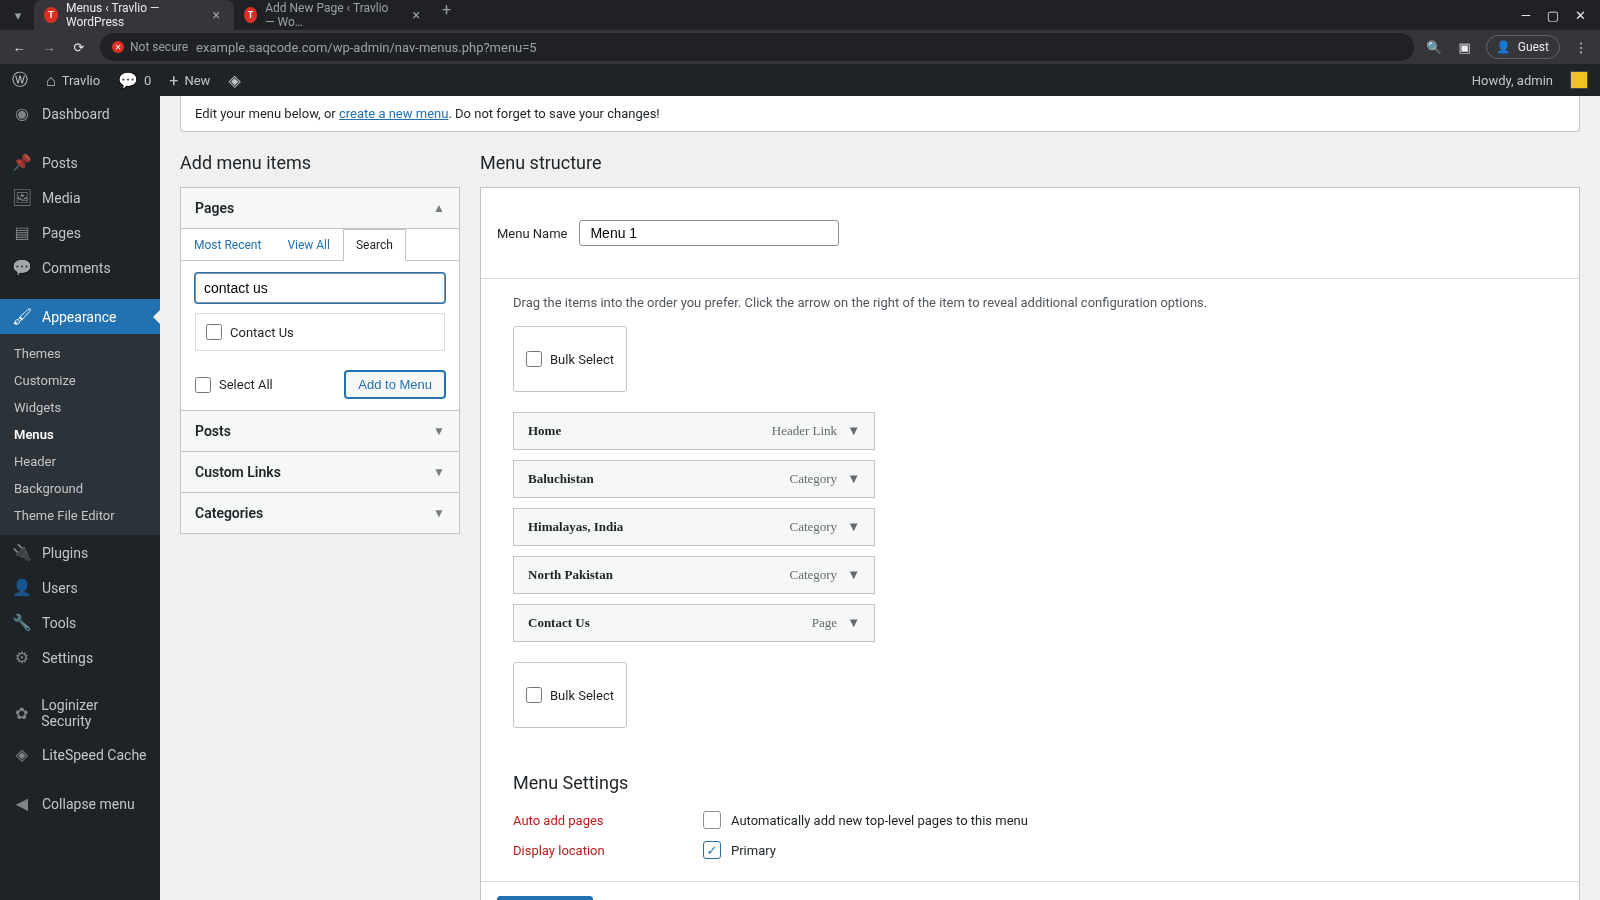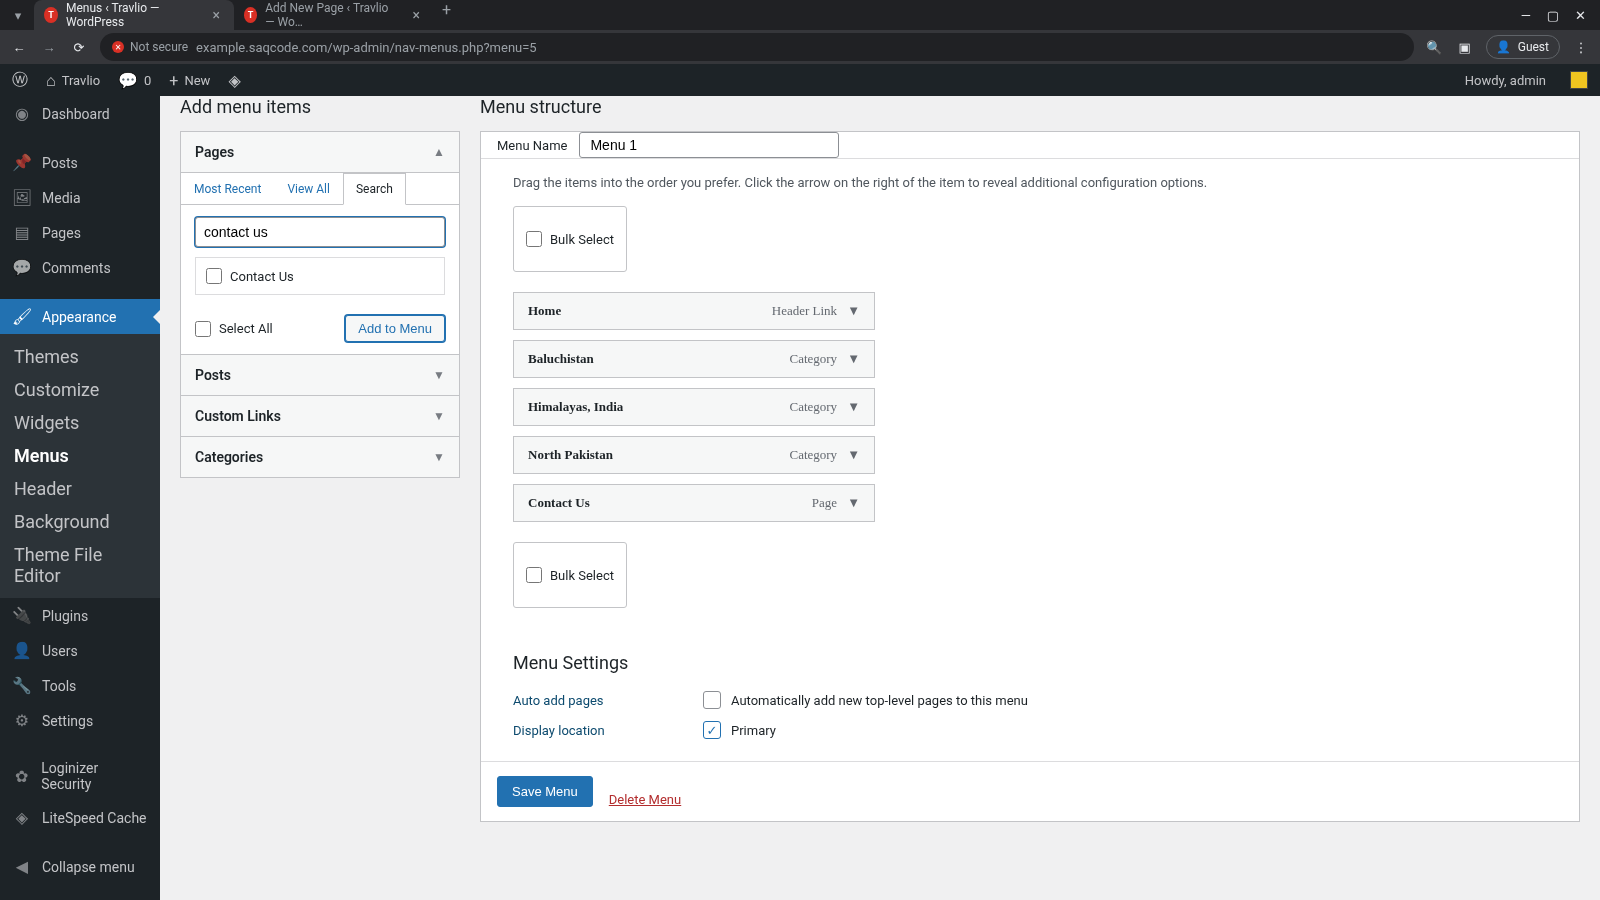--- a/index.html
+++ b/index.html
@@ -23,33 +23,33 @@
 .not-secure { display: flex; align-items: center; gap: 6px; color: #9aa0a6; font-size: 12px; }
 .not-secure-icon { width: 12px; height: 12px; background: #d93025; border-radius: 50%; display:flex;align-items:center;justify-content:center;color:#fff;font-size:8px; }
 .guest-pill { display: flex; align-items: center; gap: 6px; border: 1px solid #5f6368; border-radius: 14px; padding: 4px 10px; color: #e8eaed; font-size: 12px; }
 .toolbar-icon { color: #e8eaed; width: 18px; text-align: center; }
 
 
 .wp-adminbar { height: 32px; background: #1d2327; display: flex; align-items: center; padding: 0 12px; color: #c3c4c7; font-size: 13px; justify-content: space-between; }
 .ab-left { display: flex; align-items: center; gap: 18px; }
 .ab-item { display: flex; align-items: center; gap: 6px; }
 .ab-icon { font-size: 16px; }
-.howdy { display: flex; align-items: center; gap: 24px; }
+.howdy { display: flex; align-items: center; gap: 17px; }
 .avatar { width: 18px; height: 18px; background: #f0c420; border: 1px solid #444; }
 
 
 .wp-wrap { display: flex; height: calc(900px - 30px - 34px - 32px); }
 .wp-sidebar { width: 160px; background: #1d2327; color: #c3c4c7; font-size: 14px; overflow-y: auto; }
 .menu-item { display: flex; align-items: center; gap: 10px; padding: 8px 12px; cursor: pointer; position: relative; }
 .menu-item.current { background: #2271b1; color: #fff; }
 .menu-item.current::after { content: ""; position: absolute; right: -1px; top: 50%; transform: translateY(-50%); border: 8px solid transparent; border-right-color: #f0f0f1; }
 .menu-icon { width: 20px; font-size: 16px; text-align: center; opacity: 0.6; }
 .menu-item.current .menu-icon { opacity: 1; }
 .submenu { background: #2c3338; padding: 6px 0; }
-.sub-item { padding: 6px 12px 6px 14px; font-size: 18px; color: #c3c4c7; cursor: pointer; }
+.sub-item { padding: 6px 12px 6px 14px; font-size: 13px; color: #c3c4c7; cursor: pointer; }
 .sub-item.current { color: #fff; font-weight: 600; }
 
 .wp-content { flex: 1; background: #f0f0f1; overflow-y: auto; padding: 0 20px 40px; position: relative; }
 .wp-content::-webkit-scrollbar { width: 14px; }
 .wp-content::-webkit-scrollbar-track { background: #f0f0f1; }
 .wp-content::-webkit-scrollbar-thumb { background: #c3c4c7; border-radius: 7px; border: 3px solid #f0f0f1; }
 
 .notice-bar { background: #fff; border: 1px solid #c3c4c7; border-top: none; padding: 10px 14px; font-size: 13px; margin-bottom: 20px; border-radius: 0 0 4px 4px; }
 .link { color: #2271b1; text-decoration: underline; cursor: pointer; }
 
@@ -72,38 +72,38 @@
 
 .search-field { width: 100%; padding: 6px 8px; border: 1px solid #8c8f94; border-radius: 3px; font-size: 14px; margin-bottom: 10px; box-shadow: 0 0 0 1px #2271b1; outline: none; }
 .result-box { border: 1px solid #dcdcde; padding: 10px; margin-bottom: 14px; }
 .check-row { display: flex; align-items: center; gap: 8px; font-size: 13px; }
 .check-row input { width: 16px; height: 16px; }
 
 .list-controls { display: flex; justify-content: space-between; align-items: center; padding-top: 6px; }
 .add-btn { border: 1px solid #2271b1; color: #2271b1; background: #f6f7f7; padding: 5px 12px; border-radius: 3px; font-size: 13px; cursor: pointer; box-shadow: 0 0 0 1px #2271b1; }
 
 .menu-edit { background: #fff; border: 1px solid #c3c4c7; }
-.menu-header { padding: 0 16px; border-bottom: 1px solid #dcdcde; display: flex; align-items: center; gap: 12px; }
+.menu-header { padding: 32px 16px; border-bottom: 1px solid #dcdcde; display: flex; align-items: center; gap: 12px; }
 .menu-header label { font-size: 13px; }
 .menu-name-input { padding: 4px 10px; border: 1px solid #8c8f94; border-radius: 3px; font-size: 14px; width: 260px; }
 
 .menu-body { padding: 16px; margin-left: 16px; }
 .instructions { font-size: 13px; color: #50575e; margin-bottom: 16px; }
 
 .bulk-btn { display: inline-flex; align-items: center; gap: 8px; border: 1px solid #c3c4c7; background: #fff; padding: 24px 12px; border-radius: 3px; font-size: 13px; cursor: pointer; margin-bottom: 20px; }
 .bulk-btn input { width: 16px; height: 16px; }
 
 .menu-items-list { width: 362px; font-family: Liberation Serif, serif; }
 .menu-bar { border: 1px solid #c3c4c7; background: #f6f7f7; display: flex; justify-content: space-between; align-items: center; padding: 10px 14px; margin-bottom: 10px; font-size: 13px; cursor: move; }
 .menu-bar .title { font-weight: 600; }
 .menu-bar .type { color: #646970; display: flex; align-items: center; gap: 10px; }
 
 h3.settings { font-size: 18px; font-weight: 400; margin: 24px 0 12px; }
 .setting-row { display: flex; align-items: center; padding: 6px 0; font-size: 13px; }
-.setting-row .label { width: 190px; color: #0c4a6e; }
+.setting-row .label { width: 190px; color: #b91c1c; }
 .setting-row .control { display: flex; align-items: center; gap: 10px; }
 .checkbox { width: 18px; height: 18px; border: 1px solid #8c8f94; border-radius: 3px; display: inline-flex; align-items: center; justify-content: center; }
 .checkbox.checked { border-color: #2271b1; color: #2271b1; }
 
 .menu-footer { padding: 14px 16px; border-top: 1px solid #dcdcde; display: flex; align-items: flex-end; gap: 16px; }
 .primary-btn { background: #2271b1; color: #fff; border: 1px solid #2271b1; padding: 7px 14px; border-radius: 3px; font-size: 13px; font-weight: 500; cursor: pointer; }
 .delete-link { color: #b32d2e; text-decoration: underline; font-size: 13px; cursor: pointer; }
 </style>
 </head>
 <body>
@@ -241,20 +241,23 @@
         <span>LiteSpeed Cache</span>
       </div>
     <div style="height:14px"></div>
     <div class="menu-item">
         <span class="menu-icon">◀</span>
         <span>Collapse menu</span>
       </div>
   </div>
 
   <div class="wp-content">
+    <div class="notice-bar">
+      <span>Edit your menu below, or </span><span class="link">create a new menu</span><span>. Do not forget to save your changes!</span>
+    </div>
 
     <div class="columns">
 
       <div class="col-left">
         <h2 class="section">Add menu items</h2>
 
         <div class="postbox">
           <div class="postbox-header">
             <span>Pages</span>
             <span class="toggle-indicator">▲</span>

